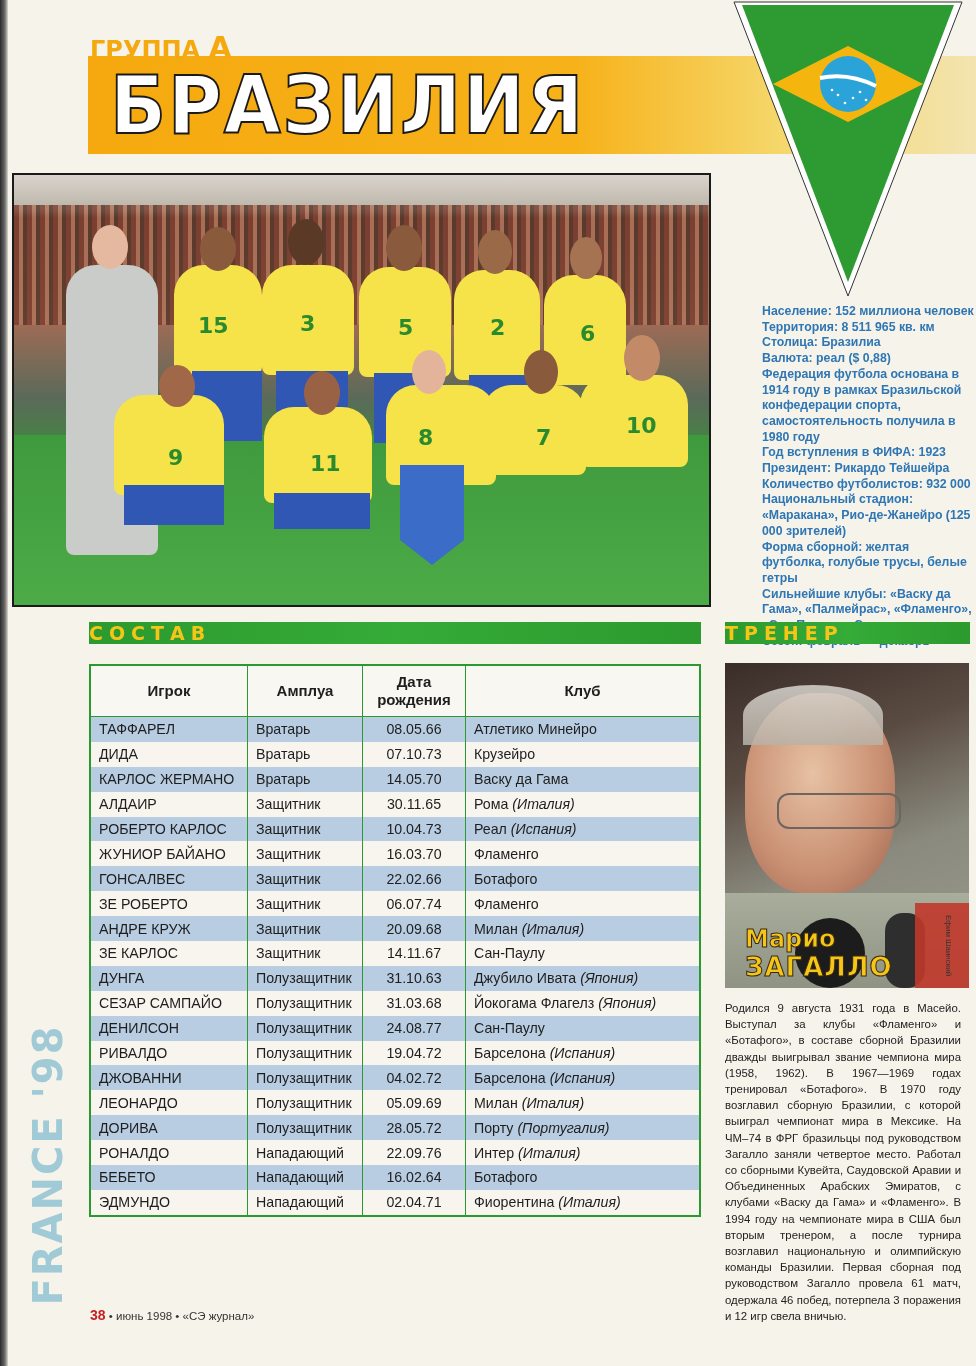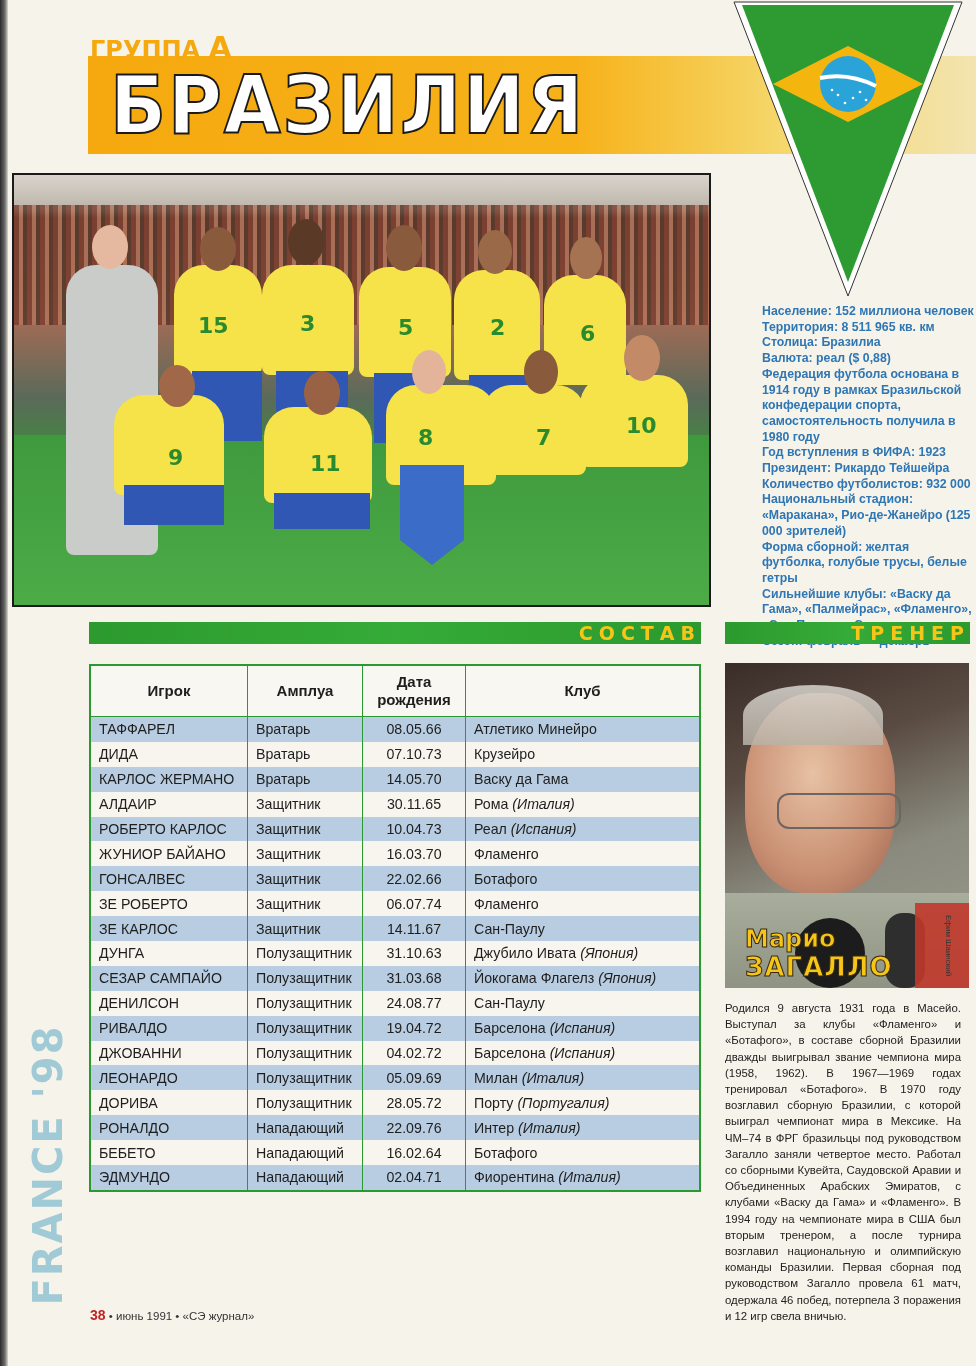--- a/index.html
+++ b/index.html
@@ -33,21 +33,21 @@
   .shirt { background:#f6e34a; }
   .shorts { background:#2f57b3; }
   .num { position:absolute; color:#2a8a2e; font-weight:bold; font-size:22px; font-family:"DejaVu Sans",sans-serif; }
   .head { position:absolute; border-radius:50%; background:#8a5a3c; }
   
   .info { position:absolute; left:725px; top:304px; width:250px; font-size:12.3px; font-weight:bold;
     color:#2e76b4; line-height:15.7px; }
   .info p { margin:0;padding-left:37px; }
   
   .bar { position:absolute; height:22px; background:linear-gradient(90deg,#2c9a2e,#35ab38 50%,#2c9a2e);
-    color:#f5c518; font-weight:bold; font-size:19px; letter-spacing:6px; text-align:right; line-height:22px;
+    color:#f5c518; font-weight:bold; font-size:19px; letter-spacing:6px; text-align:left; line-height:22px;
     font-family:"DejaVu Sans", sans-serif; }
   .bar-squad { left:89px; top:622px; width:612px; }
   .bar-coach { left:725px; top:622px; width:245px; }
   
   table.squad { position:absolute; left:89px; top:664px; width:612px; border-collapse:collapse;
     border:2px solid #2a9a30; font-size:14.2px; color:#1e1e1e; }
   table.squad th { font-weight:bold; font-size:15px; height:48px; border:1.5px solid #2a9a30; background:#f8f7f1; line-height:18px;}
   table.squad td { height:24.9px; padding:0 0 0 8px; border-left:1.5px solid #2a9a30; border-right:1.5px solid #2a9a30; }
   table.squad tr:nth-child(odd) td { background:#b9cde2; }
   table.squad tr:nth-child(even) td { background:#f7f5ee; }
@@ -231,20 +231,26 @@
         <td class="date">22.02.66</td>
         <td><span>Ботафого</span></td>
       </tr>
       <tr>
         <td>ЗЕ РОБЕРТО</td>
         <td>Защитник</td>
         <td class="date">06.07.74</td>
         <td><span>Фламенго</span></td>
       </tr>
       <tr>
+        <td>АНДРЕ КРУЖ</td>
+        <td>Защитник</td>
+        <td class="date">20.09.68</td>
+        <td><span>Милан</span> <span class="country">(Италия)</span></td>
+      </tr>
+      <tr>
         <td>ЗЕ КАРЛОС</td>
         <td>Защитник</td>
         <td class="date">14.11.67</td>
         <td><span>Сан-Паулу</span></td>
       </tr>
       <tr>
         <td>ДУНГА</td>
         <td>Полузащитник</td>
         <td class="date">31.10.63</td>
         <td><span>Джубило Ивата</span> <span class="country">(Япония)</span></td>
@@ -321,15 +327,15 @@
 </div>
 <div class="photo-credit">Ефим Шаинский</div>
 <div class="coach-bio">Родился 9 августа 1931 года в Масейо. Выступал за клубы «Фламенго» и «Ботафого», в составе сборной Бразилии дважды выигрывал звание чемпиона мира (1958, 1962). В 1967—1969 годах тренировал «Ботафого». В 1970 году возглавил сборную Бразилии, с которой выиграл чемпионат мира в Мексике. На ЧМ–74 в ФРГ бразильцы под руководством Загалло заняли четвертое место. Работал со сборными Кувейта, Саудовской Аравии и Объединенных Арабских Эмиратов, с клубами «Васку да Гама» и «Фламенго». В 1994 году на чемпионате мира в США был вторым тренером, а после турнира возглавил национальную и олимпийскую команды Бразилии. Первая сборная под руководством Загалло провела 61 матч, одержала 46 побед, потерпела 3 поражения и 12 игр свела вничью.</div>
 
 <div class="side-brand">
   <span>FRANCE '98</span>
 </div>
 
 <div class="footer">
   <span class="page">38</span>
-  <span>• июнь 1991 •</span>
+  <span>• июнь 1998 •</span>
   <span>«СЭ журнал»</span>
 </div>
 
 </body></html>

